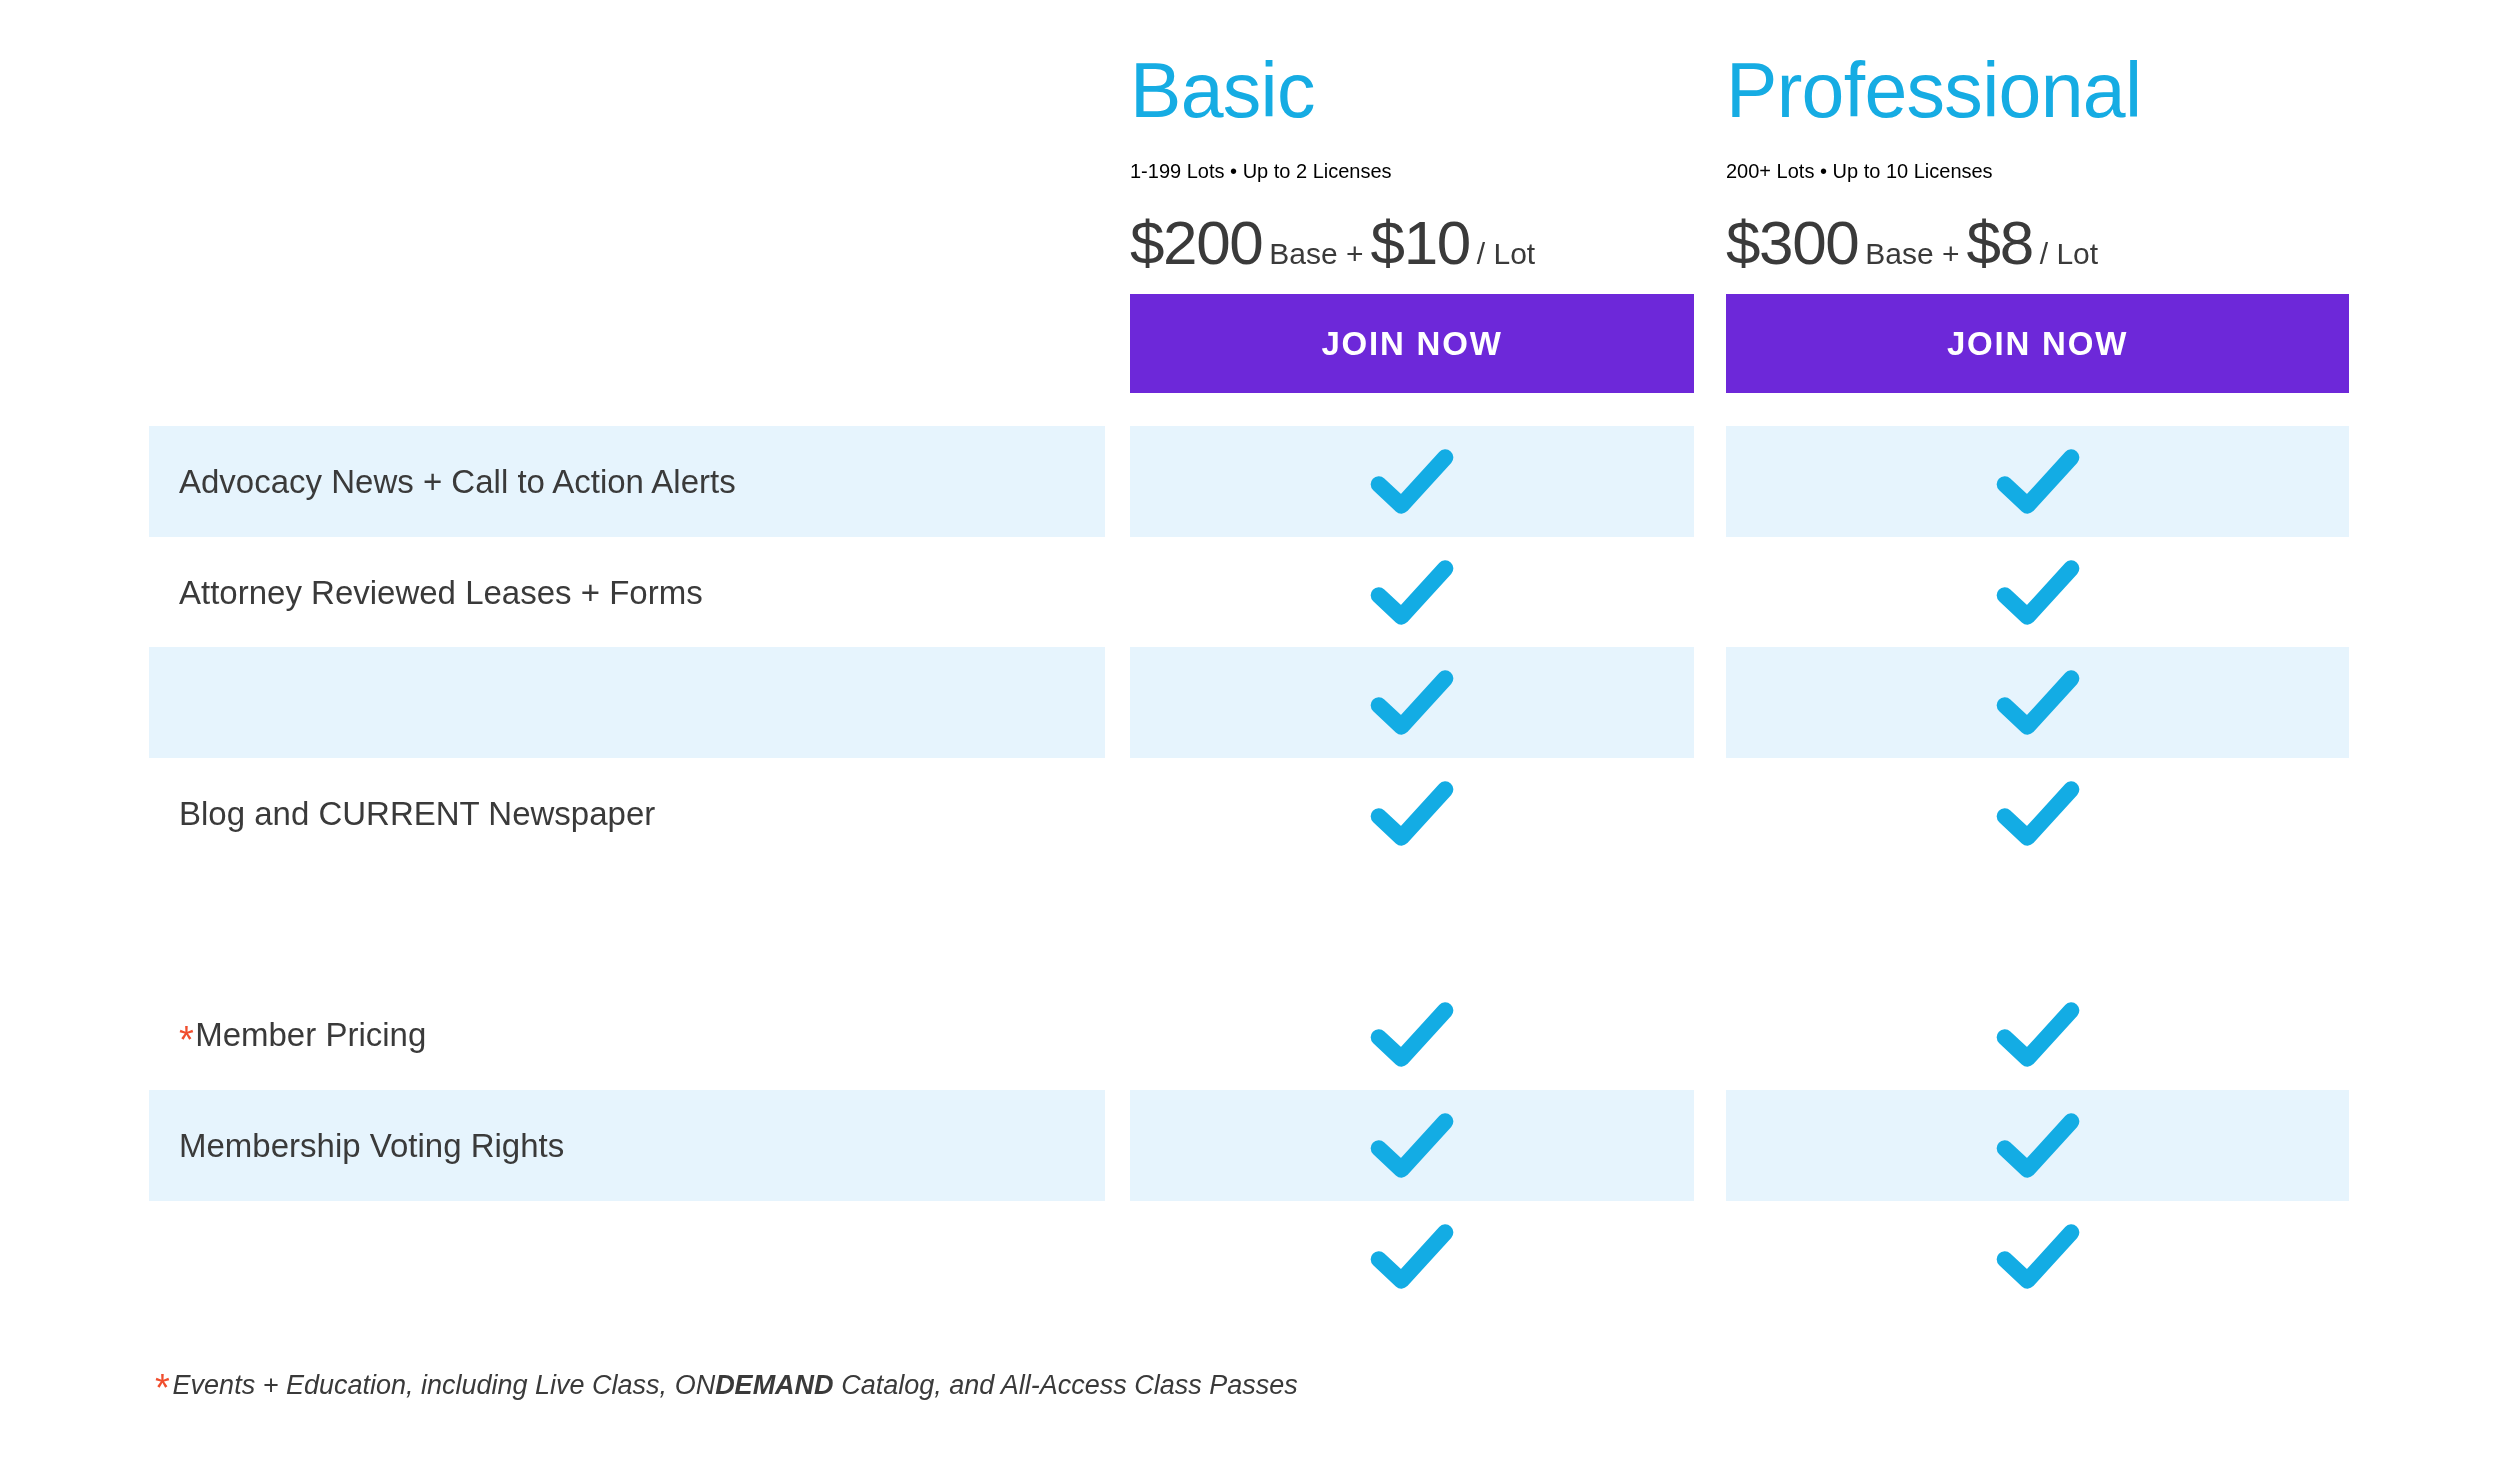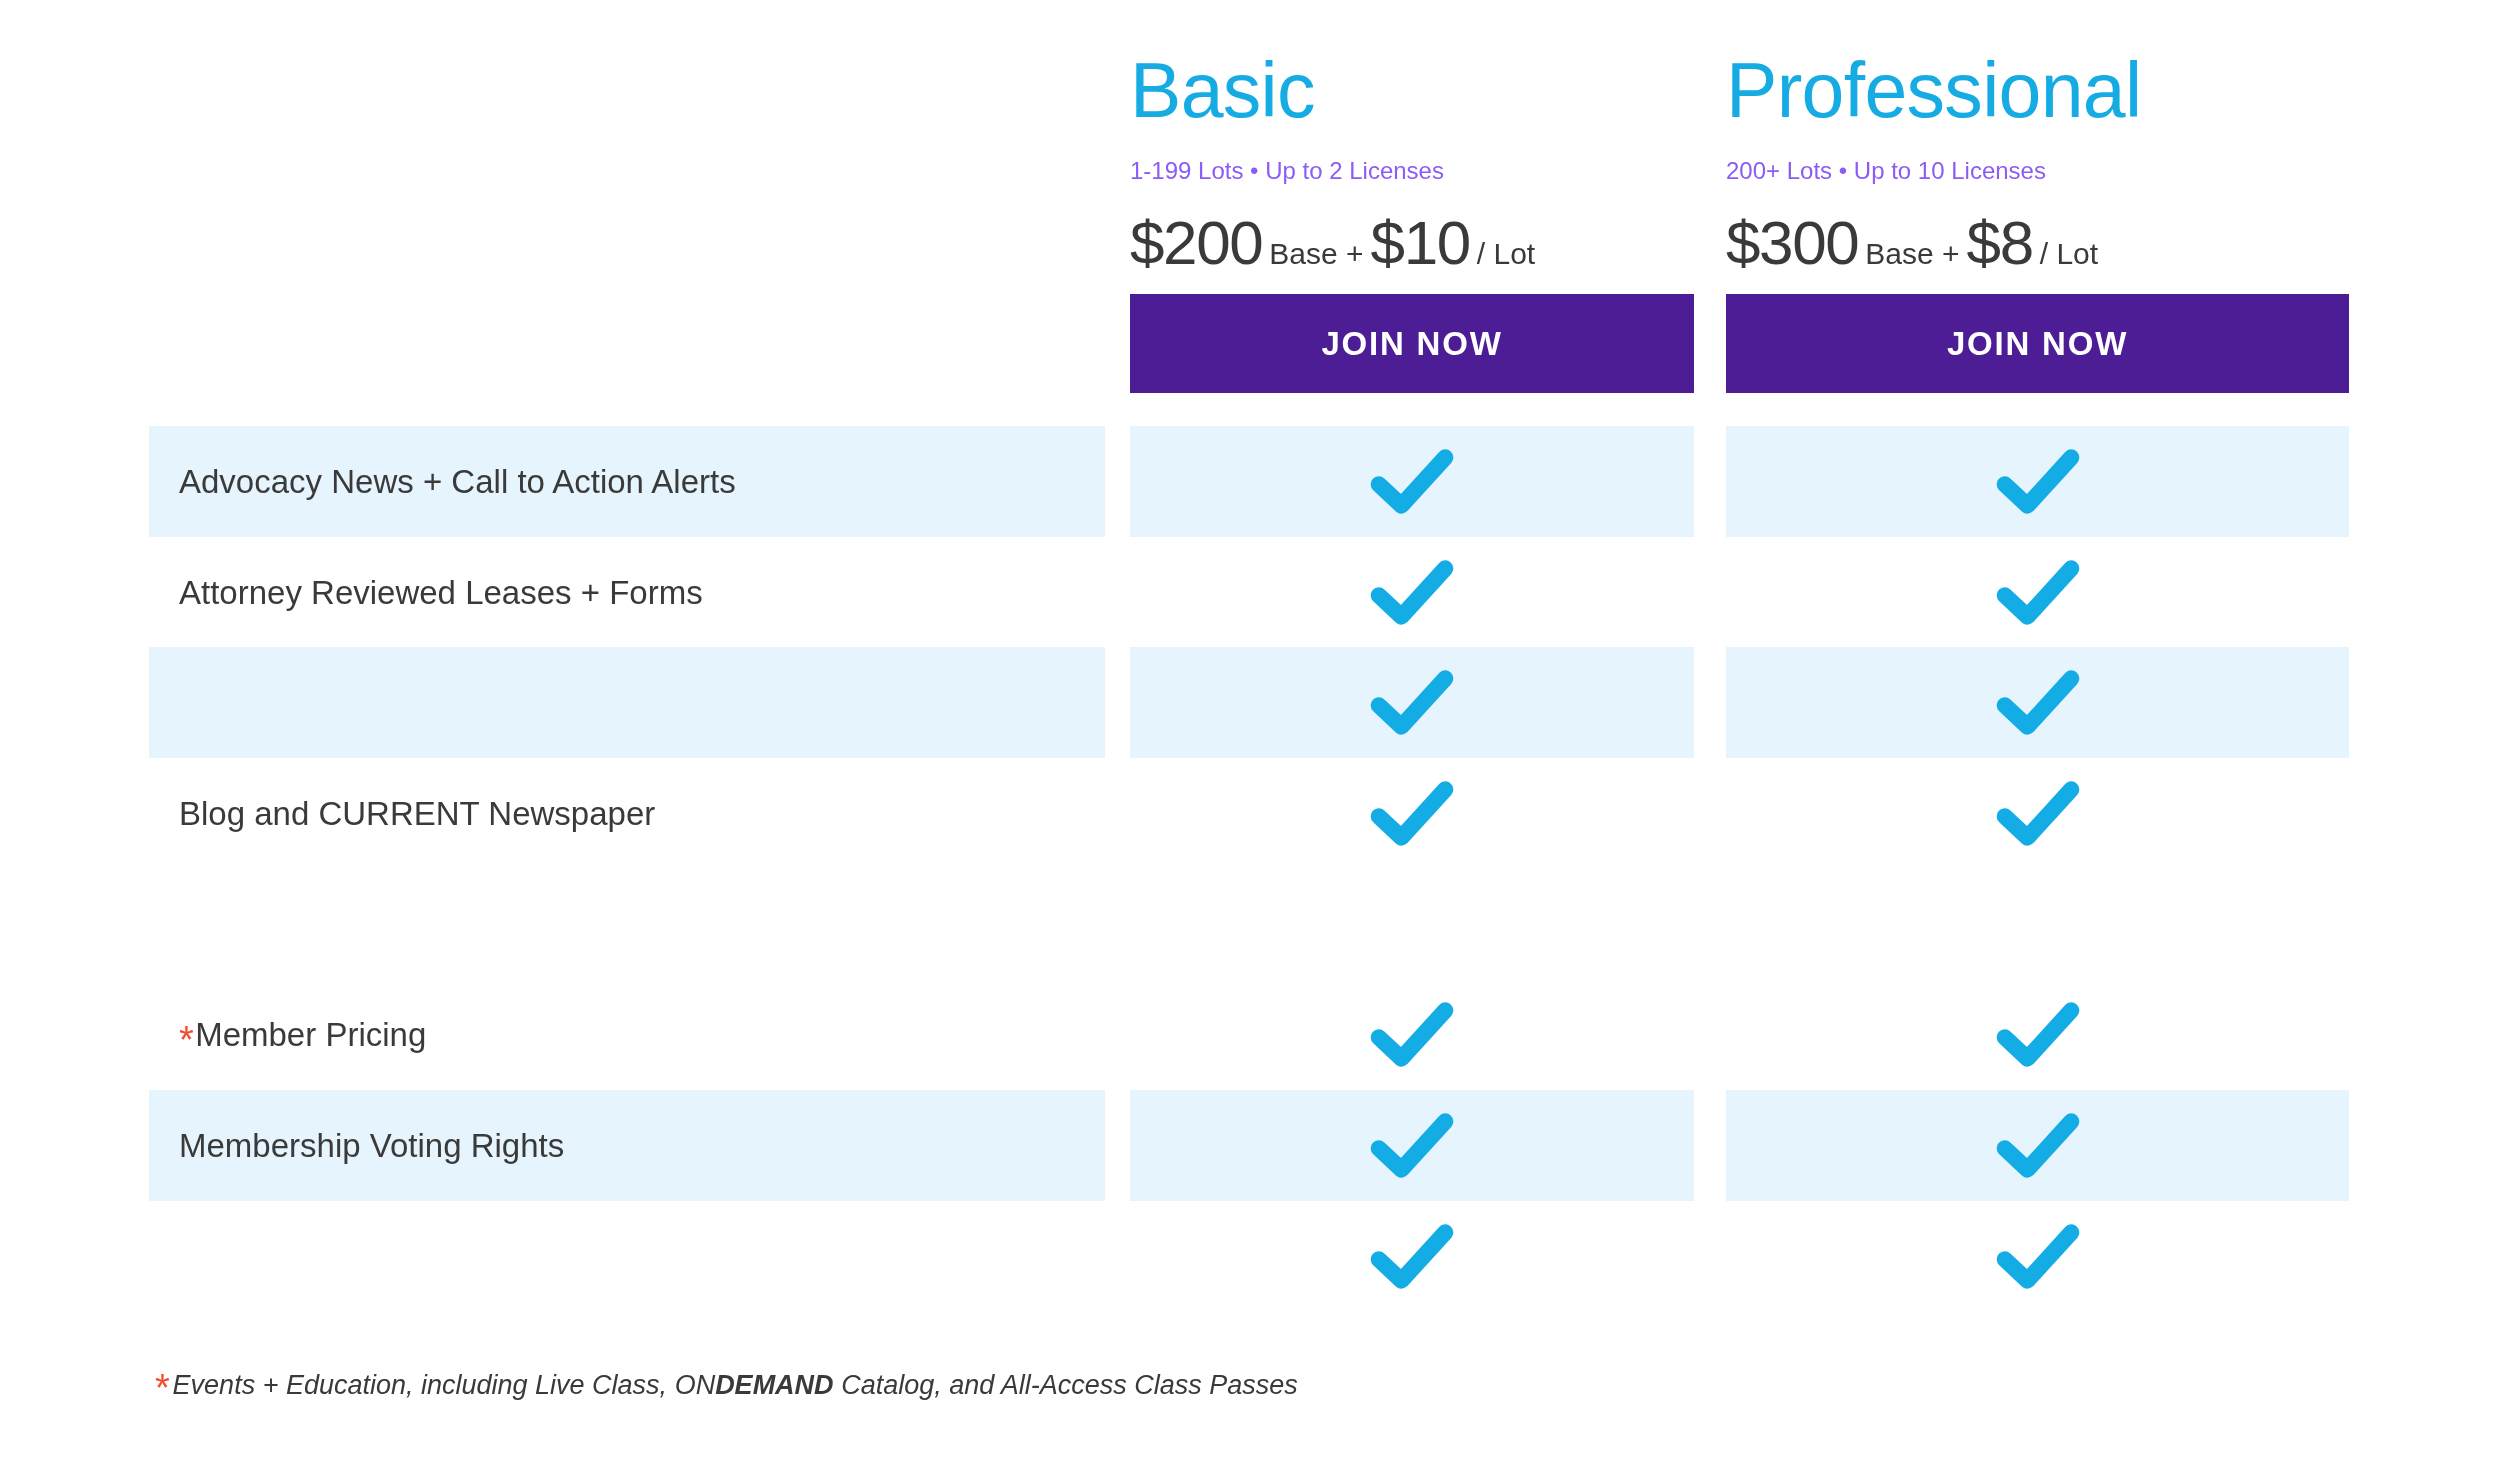--- a/index.html
+++ b/index.html
@@ -44,24 +44,24 @@
     font-weight: 400;
     letter-spacing: -0.7px;
     color: #16ace3;
     white-space: nowrap;
   }
 
   .plan-meta {
     position: absolute;
     left: 0; right: 0;
     top: 138px;
-    font-size: 24px;
+    font-size: 20px;
     line-height: 34px;
     font-weight: 400;
-    color: #8b5cf6;
+    color: #000000;
     white-space: nowrap;
   }
 
   .plan-price {
     position: absolute;
     left: 0; right: 0;
     top: 193px;
     white-space: nowrap;
     color: #3a3a3a;
     line-height: 68px;
@@ -76,21 +76,21 @@
     font-weight: 400;
     letter-spacing: 0;
   }
   .price-gap { display: inline-block; width: 7px; }
 
   
   .join-button {
     position: absolute;
     top: 294px;
     height: 99px;
-    background: #4c1d95;
+    background: #6d28d9;
     color: #ffffff;
     font-size: 33px;
     font-weight: bold;
     letter-spacing: 1.8px;
     display: flex;
     align-items: center;
     justify-content: center;
     cursor: pointer;
     border: none;
     font-family: "Liberation Sans", "DejaVu Sans", sans-serif;

